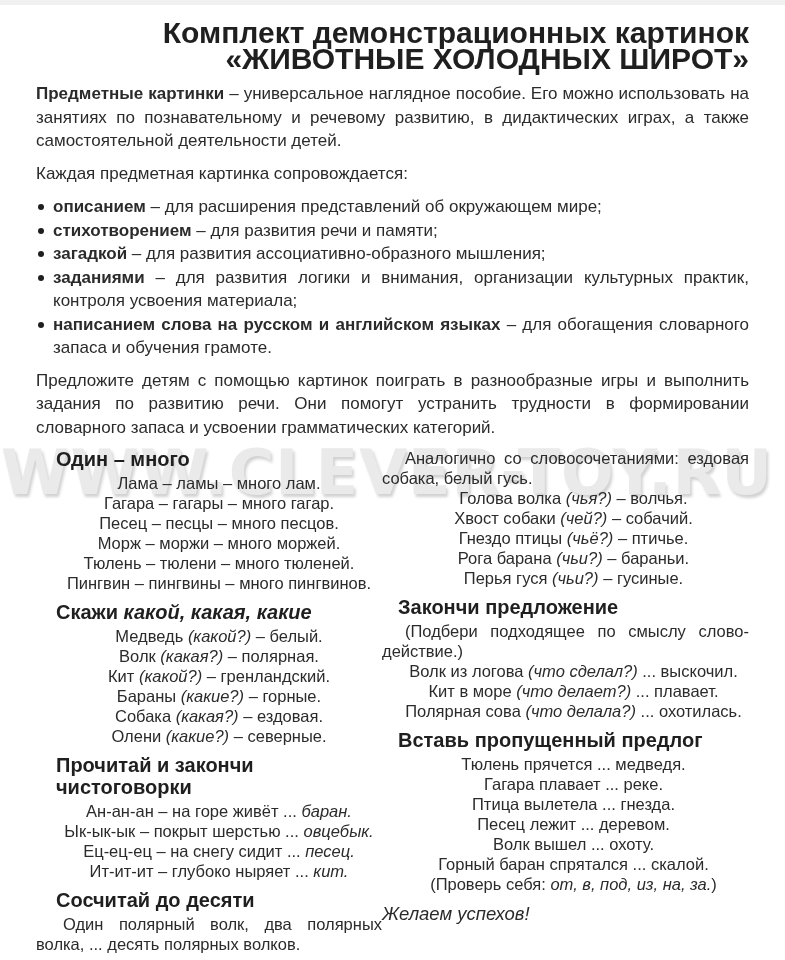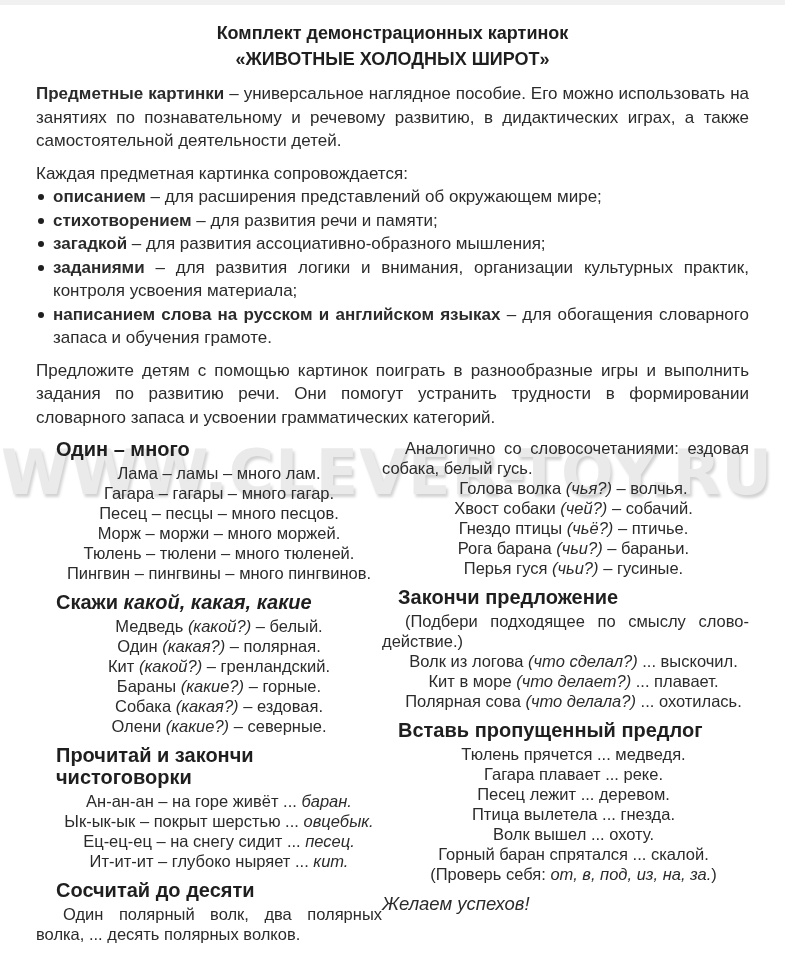--- a/index.html
+++ b/index.html
@@ -23,25 +23,25 @@
   .watermark {
     position:absolute; top:436px; left:0; right:11px; z-index:0;
     text-align:center; white-space:nowrap; pointer-events:none;
     font-family:"DejaVu Sans",sans-serif; font-weight:700;
     font-size:62px; letter-spacing:1px;
     color:var(--watermark);
     text-shadow:2px 3px 3px #d2d2d2, -1px -1px 1px #ffffff;
   }
   .page { position:relative; z-index:1; box-sizing:border-box; padding:20px 36px 0 36px; }
 
-  h1 { margin:0 0 10px 0; text-align:center; font-size:18px; line-height:26px; color:var(--heading); font-weight:700; }
+  h1 { margin:0 0 10px 0; text-align:right; font-size:30px; line-height:26px; color:var(--heading); font-weight:700; }
   h1 span { display:block; }
 
   .ip { margin:0 0 9px 0; font-size:17px; line-height:23.5px; text-align:justify; }
-  .ip.nomargin { margin-bottom:0; }
+  .ip.nomargin { margin-bottom:10px; }
 
   .bullets { list-style:none; margin:0 0 9px 0; padding:0; }
   .bli { position:relative; padding-left:17px; font-size:17px; line-height:23.5px; text-align:justify; }
   .bli::before { content:""; position:absolute; left:2px; top:9px; width:6px; height:6px; border-radius:50%; background:var(--heading); }
 
   .bd { font-weight:700; }
   .it { font-style:italic; }
 
   .columns { display:flex; margin-top:2px; }
   .colL { width:346px; --ind:20px; }
@@ -97,21 +97,21 @@
             <p class="line"><span>Морж – моржи – много моржей.</span></p>
             <p class="line"><span>Тюлень – тюлени – много тюленей.</span></p>
             <p class="line"><span>Пингвин – пингвины – много пингвинов.</span></p>
           </div>
       </section>
 
       <section>
         <h3><span>Скажи </span><span class="it">какой, какая, какие</span></h3>
         <div>
             <p class="line"><span>Медведь </span><span class="it">(какой?)</span><span> – белый.</span></p>
-            <p class="line"><span>Один </span><span class="it">(какая?)</span><span> – полярная.</span></p>
+            <p class="line"><span>Волк </span><span class="it">(какая?)</span><span> – полярная.</span></p>
             <p class="line"><span>Кит </span><span class="it">(какой?)</span><span> – гренландский.</span></p>
             <p class="line"><span>Бараны </span><span class="it">(какие?)</span><span> – горные.</span></p>
             <p class="line"><span>Собака </span><span class="it">(какая?)</span><span> – ездовая.</span></p>
             <p class="line"><span>Олени </span><span class="it">(какие?)</span><span> – северные.</span></p>
           </div>
       </section>
 
       <section>
         <h3><span>Прочитай и закончи чистоговорки</span></h3>
         <div>
@@ -151,22 +151,22 @@
             <p class="line"><span>Кит в море </span><span class="it">(что делает?)</span><span> ... плавает.</span></p>
             <p class="line"><span>Полярная сова </span><span class="it">(что делала?)</span><span> ... охотилась.</span></p>
           </div>
       </section>
 
       <section>
         <h3><span>Вставь пропущенный предлог</span></h3>
         <div>
             <p class="line"><span>Тюлень прячется ... медведя.</span></p>
             <p class="line"><span>Гагара плавает ... реке.</span></p>
+            <p class="line"><span>Птица вылетела ... гнезда.</span></p>
             <p class="line"><span>Песец лежит ... деревом.</span></p>
-            <p class="line"><span>Птица вылетела ... гнезда.</span></p>
             <p class="line"><span>Волк вышел ... охоту.</span></p>
             <p class="line"><span>Горный баран спрятался ... скалой.</span></p>
             <p class="line"><span>(Проверь себя: </span><span class="it">от, в, под, из, на, за.</span><span>)</span></p>
           </div>
       </section>
 
       <p class="sign"><span class="it">Желаем успехов!</span></p>
 
     </div>
 

